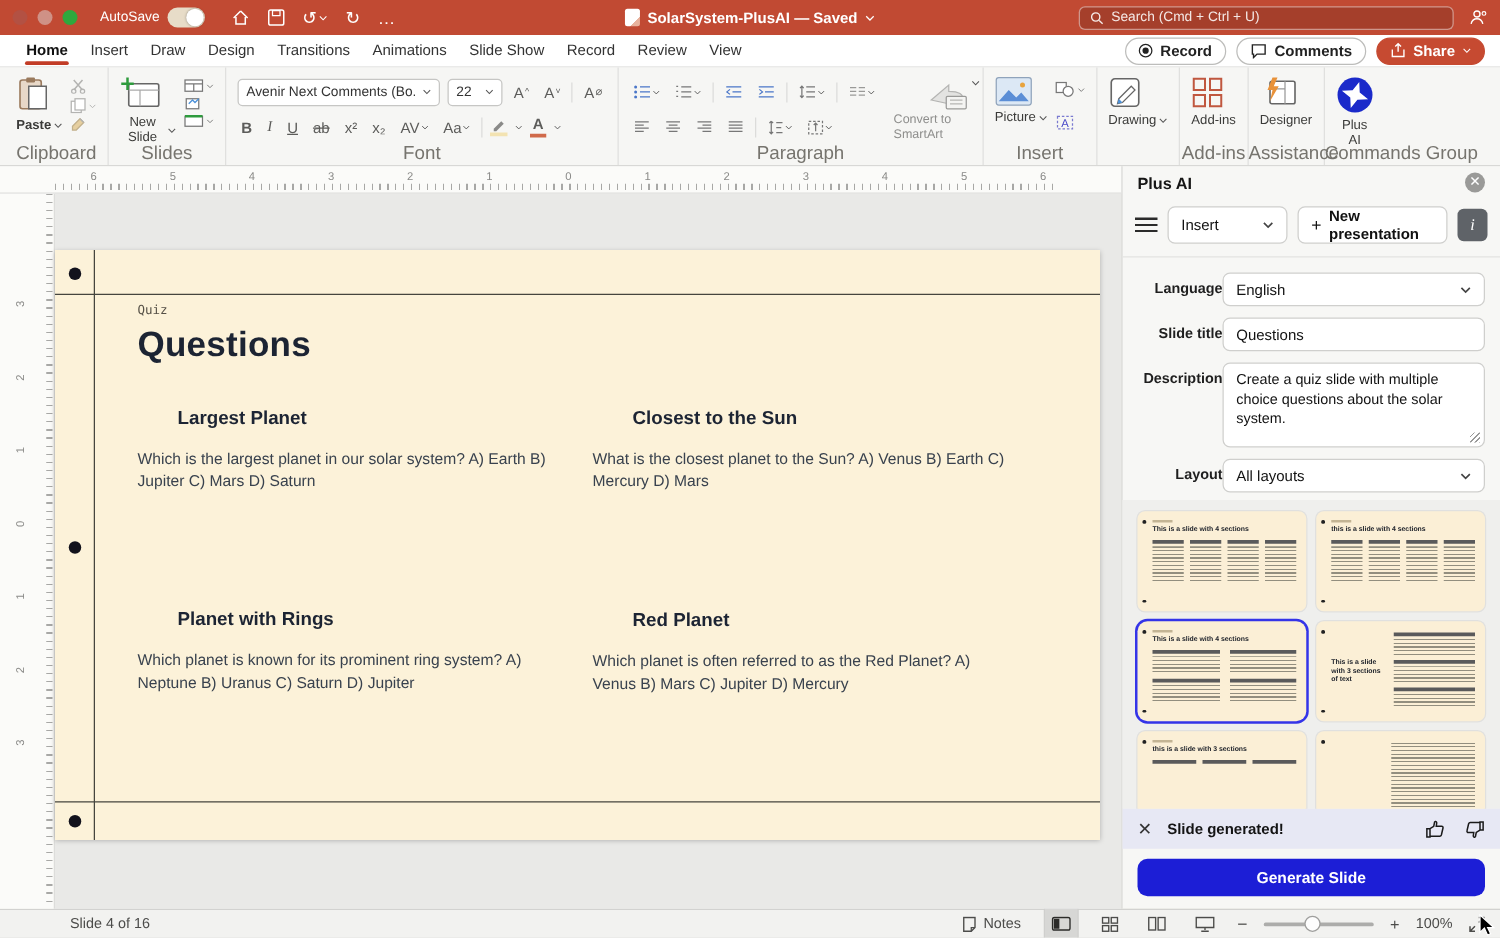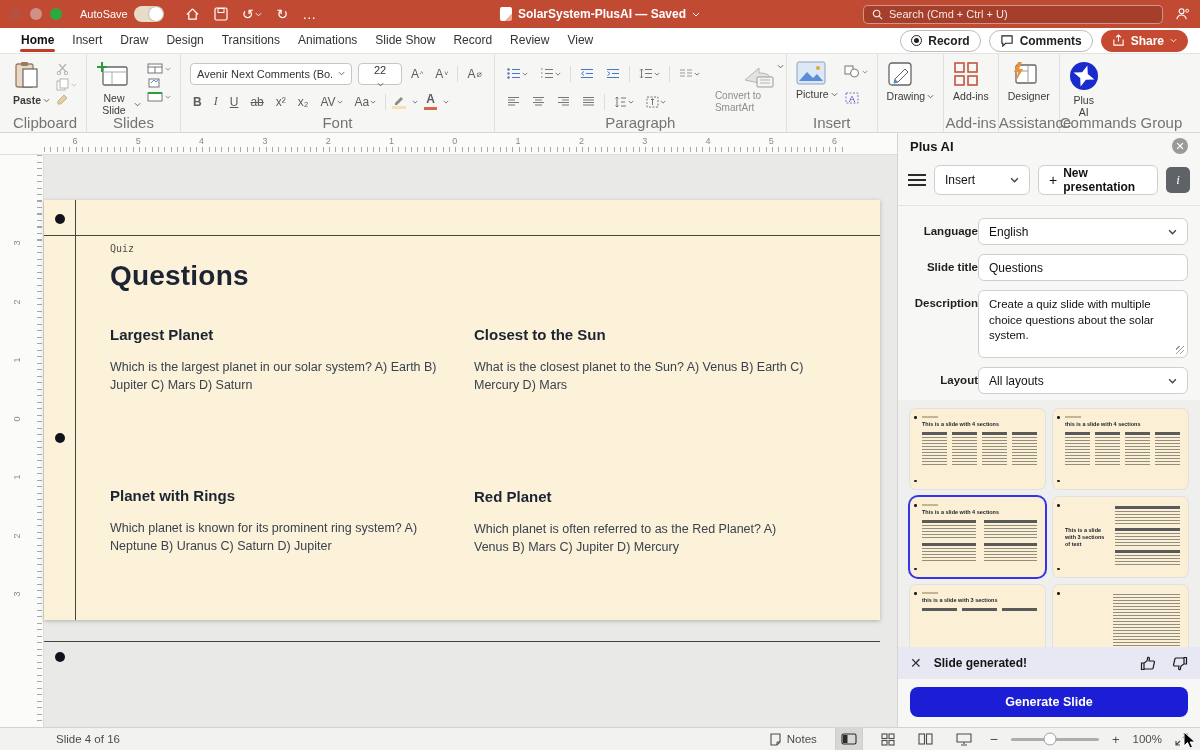--- a/index.html
+++ b/index.html
@@ -59,29 +59,29 @@
      background:repeating-linear-gradient(90deg,#a8a8a6 0 1px,transparent 1px 6.33px); }
   .hruler span { position:absolute; top:3px; font-size:9px; color:#8a8a88; transform:translateX(-50%); }
   .canvasrow { flex:1; display:flex; min-height:0; }
   .vruler { width:44px; background:#FBFBF9; border-right:1px solid #DDDDDB; position:relative; flex:none; }
   .vruler .ticks { position:absolute; right:1px; top:0; bottom:0; width:5px;
      background:repeating-linear-gradient(180deg,#a8a8a6 0 1px,transparent 1px 6.5px); }
   .vruler span { position:absolute; left:14px; font-size:9px; color:#8a8a88; transform:translateY(-50%) rotate(-90deg); }
   .canvas { flex:1; background:#E9E9E7; position:relative; }
 
   
-  .slide { position:absolute; left:0; top:45px; width:836px; height:420px; background:#FCF2D9;
+  .slide { position:absolute; left:0; top:45px; width:836px; height:472px; background:#FCF2D9;
      box-shadow:0 1px 4px rgba(0,0,0,.25); }
   .line-h { position:absolute; left:0; right:0; height:1px; background:#45453e; }
   .line-v { position:absolute; top:0; bottom:0; width:1px; background:#45453e; left:31px; }
   .holedot { position:absolute; left:11px; width:10px; height:10px; border-radius:50%; background:#12121c; }
   .eyebrow { position:absolute; left:66px; top:43px; font-family:"DejaVu Sans Mono",monospace; font-size:10px; color:#555046; }
   .slidetitle { position:absolute; left:66px; top:60px; font-size:28px; font-weight:800; color:#1c2433; letter-spacing:.2px; }
   .qcell { position:absolute; width:332px; }
-  .qcell h3 { font-size:15px; font-weight:700; color:#1c2433; margin-bottom:15px; }
+  .qcell h3 { font-size:15px; font-weight:700; color:#1c2433; margin-bottom:15px;margin-left:32px; }
   .qcell p { font-size:12.5px; color:#39424e; line-height:1.45; }
 
   
   .sidebar { width:303px; background:#F7F7F5; border-left:1px solid #D4D4D2; display:flex; flex-direction:column; font-size:12px; }
   .sb-head { height:26px; display:flex; align-items:center; padding:0 12px; flex:none; }
   .sb-head .t { font-size:13px; font-weight:600; color:#161616; }
   .sb-close { margin-left:auto; width:16px; height:16px; border-radius:50%; background:#9a9a98; color:#fff; font-size:11px; display:flex; align-items:center; justify-content:center; line-height:1; }
   .sb-tools { display:flex; align-items:center; gap:8px; padding:6px 10px 10px; border-bottom:1px solid #E3E3E1; flex:none; }
   .hamb { width:18px; height:12px; background:repeating-linear-gradient(180deg,#2b2b2b 0 2px,transparent 2px 5px); flex:none; }
   .sel { background:#fff; border:1px solid #CFCFCD; border-radius:6px; height:30px; display:flex; align-items:center; padding:0 10px; gap:8px; color:#111; }
@@ -310,21 +310,21 @@
 
     <div class="rgroup">
       <div class="fontrows">
         <div class="frow">
           <span class="combo" style="width:162px;">
               <span style="flex:1;overflow:hidden;white-space:nowrap;">Avenir Next Comments (Bo...</span>
               <svg class="chev" width="7" height="5" viewBox="0 0 8 5">
                 <path d="M1 1l3 3 3-3" stroke="#555" fill="none"></path>
               </svg>
             </span>
-          <span class="combo" style="width:44px;flex-direction:column;">
+          <span class="combo" style="width:44px;">
               <span style="flex:1;">22</span>
               <svg class="chev" width="7" height="5" viewBox="0 0 8 5">
                 <path d="M1 1l3 3 3-3" stroke="#555" fill="none"></path>
               </svg>
             </span>
           <span class="fmt">A<sup style="font-size:7px;">^</sup></span>
           <span class="fmt">A<sup style="font-size:7px;">˅</sup></span>
           <span class="divv"></span>
           <span class="fmt">A<span style="font-size:9px;">⌀</span></span>
         </div>

